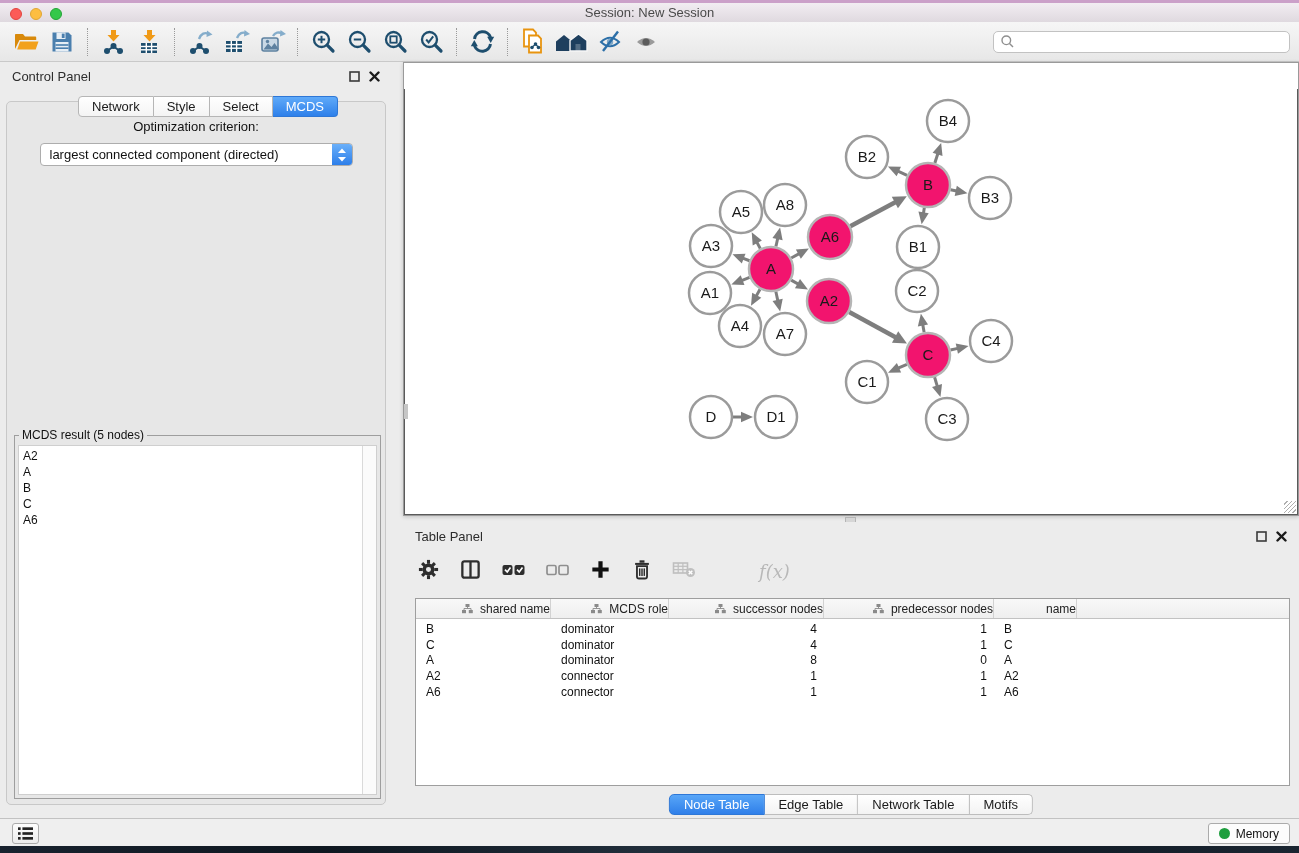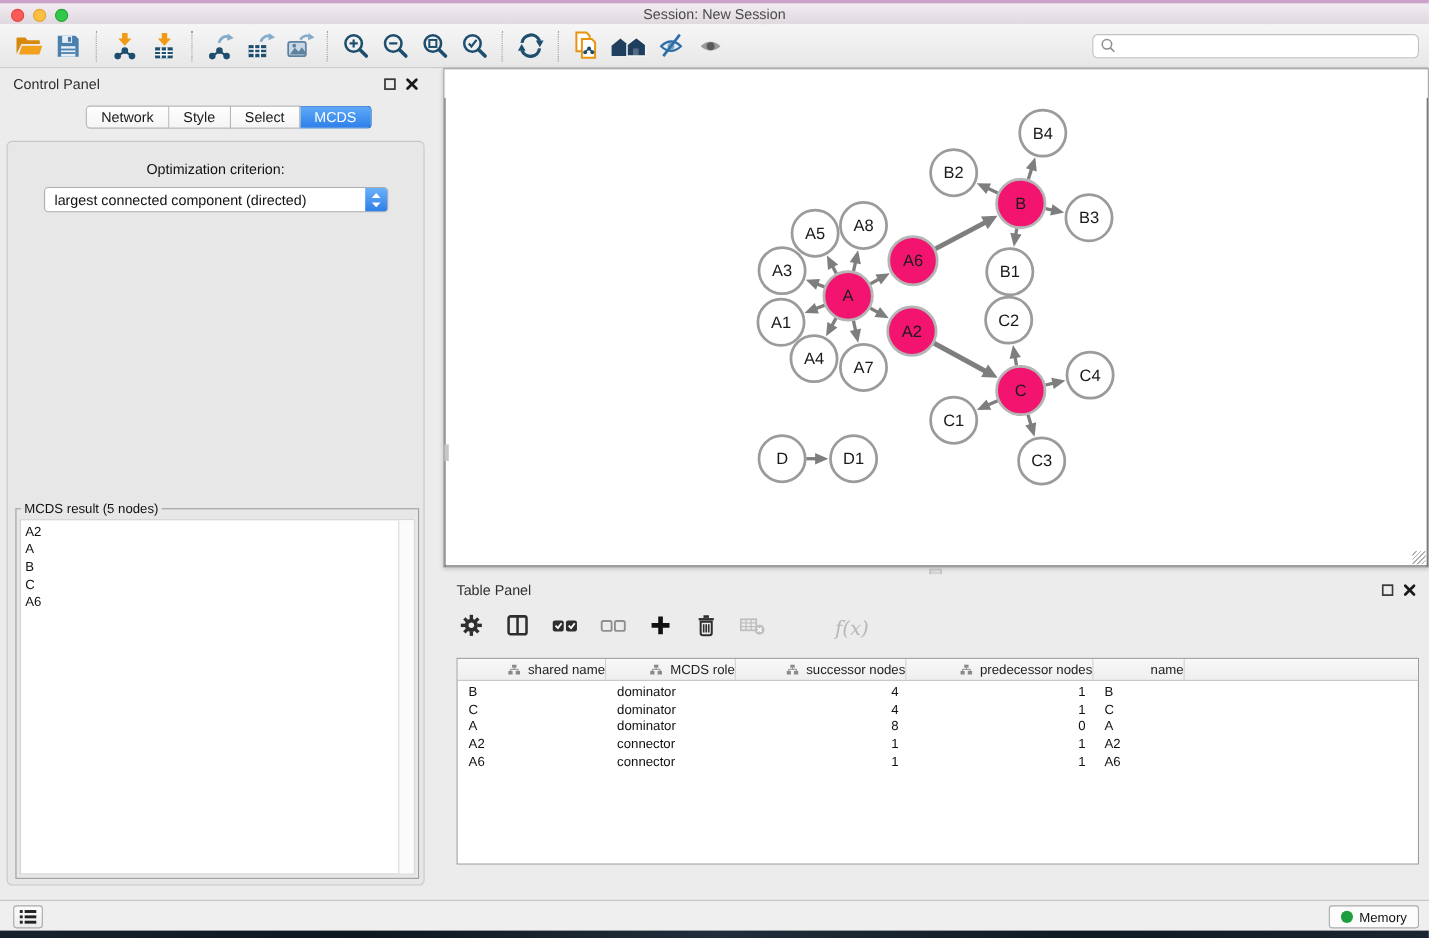--- a/index.html
+++ b/index.html
@@ -35,21 +35,21 @@
   .control-panel { position:absolute; left:0; top:0; width:392px; height:756px; background:#ECECEC; }
   .panel-header { height:28px; display:flex; align-items:center; padding:0 12px; }
   .panel-title { font-size:13px; color:#2d2d2d;text-align:center; }
   .panel-hicons { margin-left:auto; display:flex; gap:9px; align-items:center; }
   .cp-tabs { position:absolute; top:34px; left:78px; display:flex; z-index:2; }
   .ctab { height:21px; line-height:19px; padding:0 13px; font-size:13px; color:#1a1a1a;
     background:linear-gradient(#FFFFFF,#F4F4F4); border:1px solid #B6B6B6; border-left:none; }
   .ctab:first-child { border-left:1px solid #B6B6B6; border-radius:4px 0 0 4px; }
   .ctab:last-child { border-radius:0 4px 4px 0; }
   .ctab.active { background:linear-gradient(#5FAAF9,#2E80EA); color:#fff; border-color:#2E77D6; }
-  .cp-content { position:absolute; left:6px; top:66px; width:380px; bottom:13px;
+  .cp-content { position:absolute; left:6px; top:39px; width:380px; bottom:13px;
     background:#E7E7E7; border:1px solid #C8C8C8; border-radius:5px; }
   .opt-label { text-align:center; margin-top:17px; font-size:13px; color:#111; }
   .dropdown { position:relative; margin:9px auto 0; width:313px; height:23px; background:#fff;
     border:1px solid #ADADAD; border-radius:4px; font-size:13px; color:#111;
     display:flex; align-items:center; padding-left:9px; }
   .dd-stepper { position:absolute; right:0; top:0; width:20px; height:21px;
     background:linear-gradient(#6AB0FA,#2D7EE9); border-radius:0 3px 3px 0;
     display:flex; flex-direction:column; align-items:center; justify-content:center; gap:2px; }
   .cp-buttons { display:flex; justify-content:center; gap:15px; margin-top:14px; }
   .cbtn { height:23px; padding:0 17px; background:linear-gradient(#FFFFFF,#EFEFEF);
@@ -682,20 +682,26 @@
           <div class="tr">
             <div class="td left" style="width: 135px;">A6</div>
             <div class="td left" style="width: 118px;">connector</div>
             <div class="td right" style="width: 155px;">1</div>
             <div class="td right" style="width: 170px;">1</div>
             <div class="td left" style="width: 83px;">A6</div>
           </div>
         </div>
     </div>
 
+    <div class="tp-tabs">
+        <div class="ttab active">Node Table</div>
+        <div class="ttab">Edge Table</div>
+        <div class="ttab">Network Table</div>
+        <div class="ttab">Motifs</div>
+      </div>
   </div>
 </div>
 
 <div class="statusbar">
   <div class="list-btn">
     <svg width="17" height="15" viewBox="0 0 19 17">
         <g fill="#222">
           <rect x="1" y="1.5" width="3" height="3"></rect>
           <rect x="6" y="1.5" width="12" height="3"></rect>
           <rect x="1" y="7" width="3" height="3"></rect>

